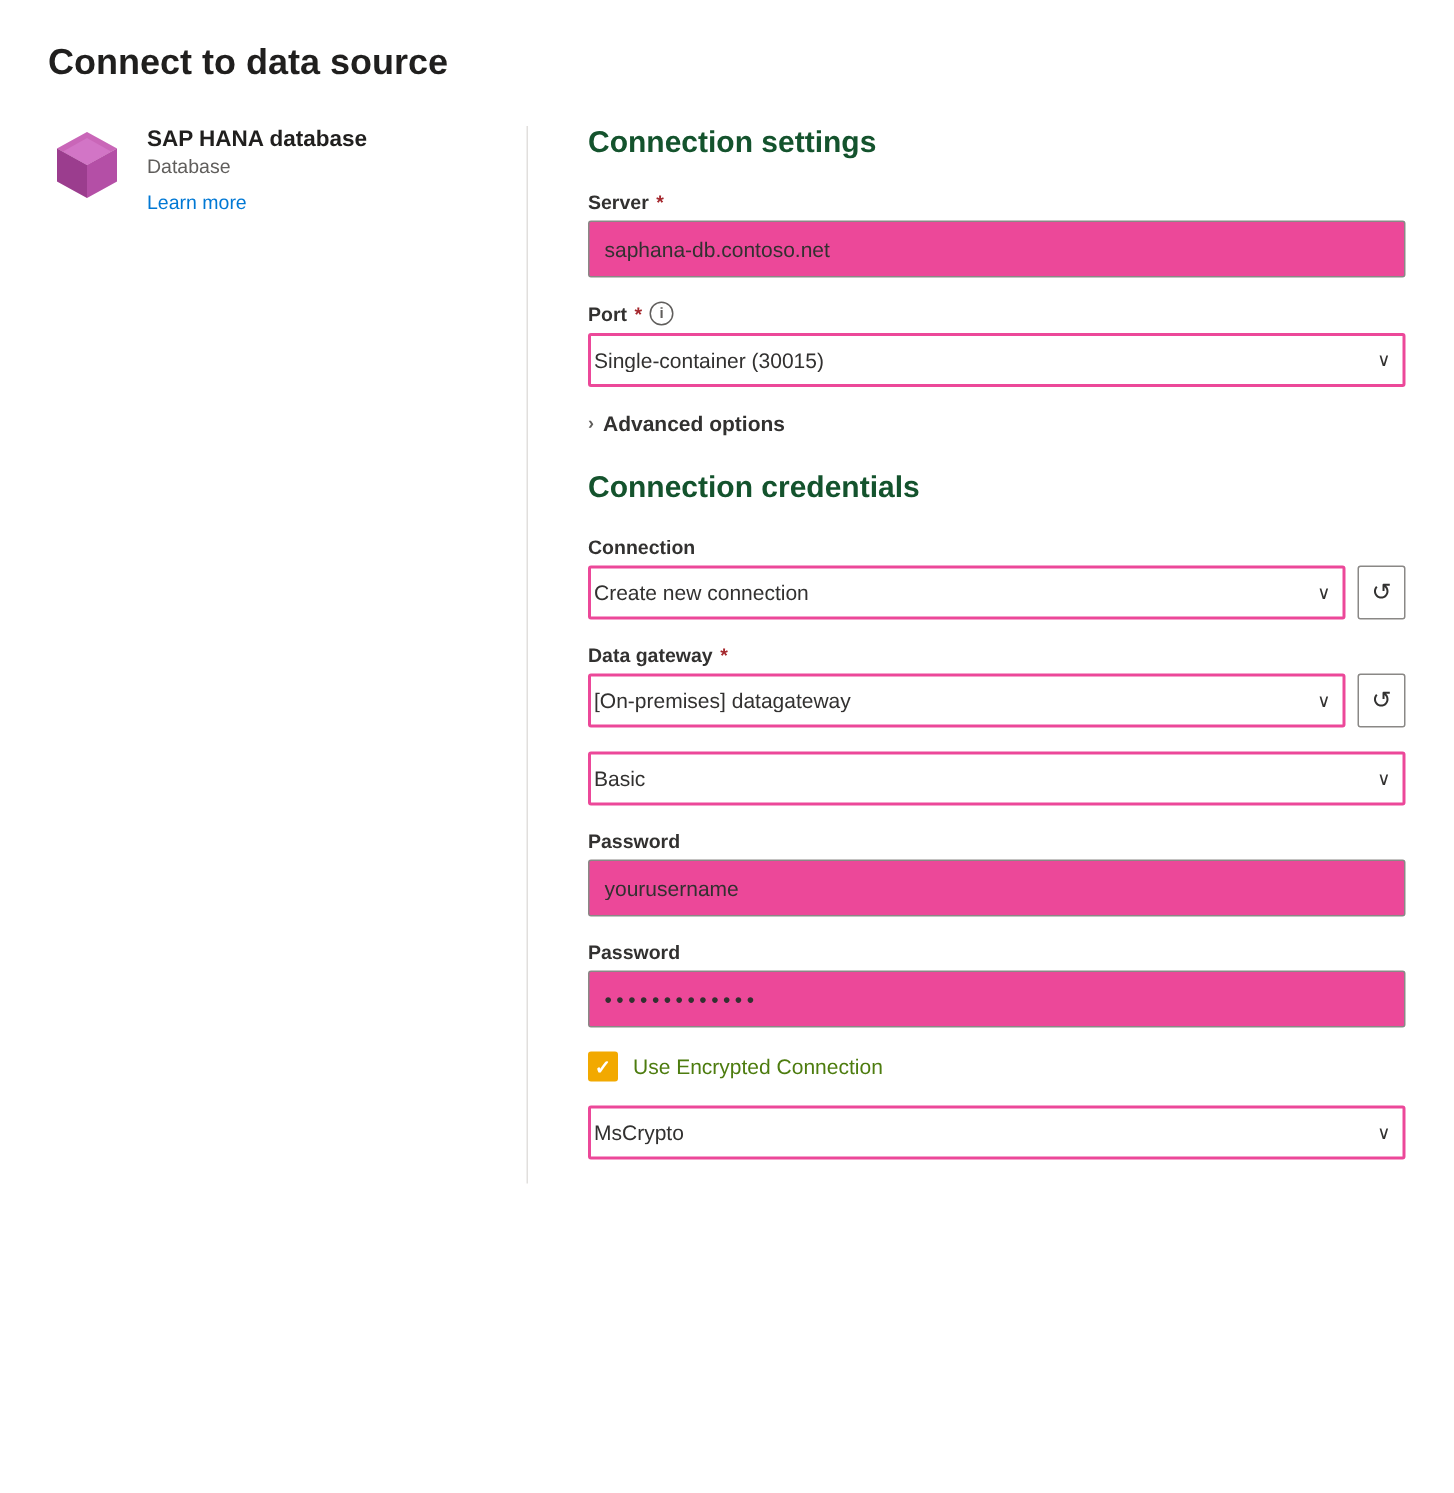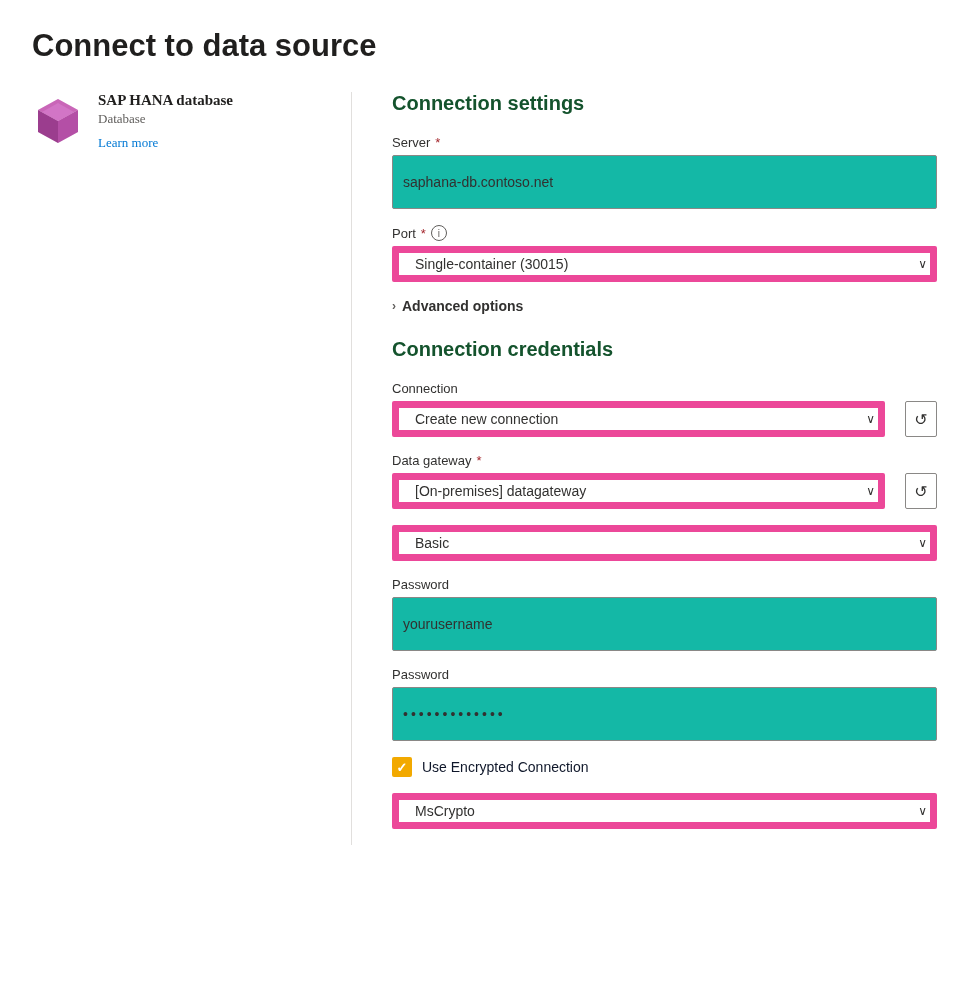--- a/index.html
+++ b/index.html
@@ -8,40 +8,39 @@
       background: #ffffff;
       color: #323130;
       font-size: 14px;
       min-height: 995px;
       width: 969px;
     }
     .page-container {
       padding: 28px 32px;
     }
     .page-title {
-      font-size: 31px;
+      font-size: 24px;
       font-weight: 600;
       color: #201f1e;
       margin-bottom: 28px;
     }
     .content-layout {
       display: flex;
       gap: 0;
     }
     .left-panel {
       width: 320px;
       min-width: 320px;
       padding-right: 32px;
       border-right: 1px solid #e1dfdd;
     }
     .connector-info {
       display: flex;
-      align-items: flex-end;
+      align-items: flex-start;
       gap: 14px;
-      font-family: Liberation Serif, serif;
     }
     .connector-text {}
     .connector-name {
       font-size: 15px;
       font-weight: 600;
       color: #201f1e;
       margin-bottom: 2px;
     }
     .connector-type {
       font-size: 13px;
@@ -62,21 +61,21 @@
       font-size: 20px;
       font-weight: 600;
       color: #14532d;
       margin-bottom: 20px;
     }
     .field-group {
       margin-bottom: 16px;
     }
     .field-label {
       font-size: 13px;
-      font-weight: 400;
+      font-weight: 700;
       color: #323130;
       margin-bottom: 5px;
       display: flex;
       align-items: center;
       gap: 5px;
     }
     .required-star {
       color: #a4262c;
       font-size: 13px;
     }
@@ -87,42 +86,42 @@
       width: 16px;
       height: 16px;
       border: 1.5px solid #605e5c;
       border-radius: 50%;
       font-size: 10px;
       color: #605e5c;
       cursor: pointer;
     }
     .text-input {
       width: 100%;
-      height: 54px;
+      height: 38px;
       border: 1px solid #8a8886;
       border-radius: 2px;
       padding: 0 10px;
       font-size: 14px;
       color: #323130;
-      background: #14b8a6;
+      background: #ec4899;
       outline: none;
       font-family: inherit;
     }
     .select-wrapper {
       position: relative;
       display: flex;
       align-items: center;
       gap: 8px;
     }
     .select-field {
       flex: 1;
       height: 36px;
-      border: 7px solid #ec4899;
+      border: 2px solid #ec4899;
       border-radius: 2px;
-      padding: 0 36px 0 16px;
+      padding: 0 36px 0 2px;
       font-size: 14px;
       color: #323130;
       background: #ffffff;
       appearance: none;
       -webkit-appearance: none;
       cursor: pointer;
       outline: none;
       font-family: inherit;
     }
     .select-chevron {
@@ -130,21 +129,21 @@
       right: 10px;
       top: 50%;
       transform: translateY(-50%);
       pointer-events: none;
       color: #323130;
       font-size: 12px;
     }
     .select-with-refresh {
       display: flex;
       align-items: center;
-      gap: 20px;
+      gap: 8px;
     }
     .select-with-refresh .select-wrapper {
       flex: 1;
     }
     .refresh-btn {
       width: 32px;
       height: 36px;
       display: flex;
       align-items: center;
       justify-content: center;
@@ -193,21 +192,21 @@
       cursor: pointer;
       flex-shrink: 0;
     }
     .checkbox-checkmark {
       color: #ffffff;
       font-size: 13px;
       font-weight: bold;
     }
     .checkbox-label {
       font-size: 14px;
-      color: #0f172a;
+      color: #4d7c0f;
       cursor: pointer;
     }
     .password-dots {
       letter-spacing: 3px;
       font-size: 14px;
     }
   </style>
 </head>
 <body>
 

